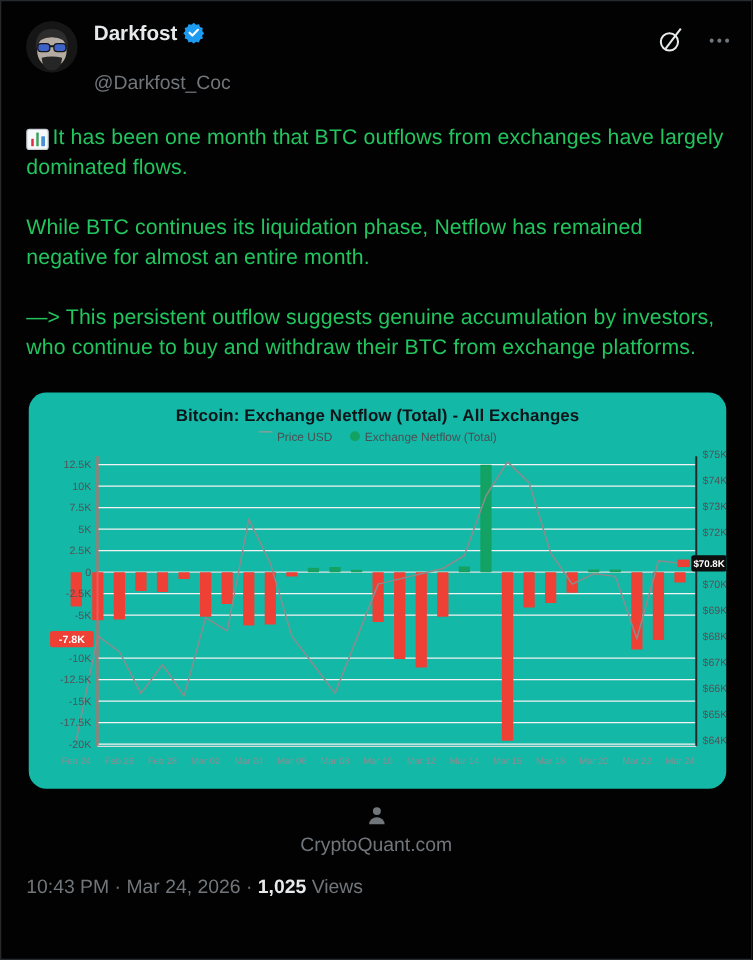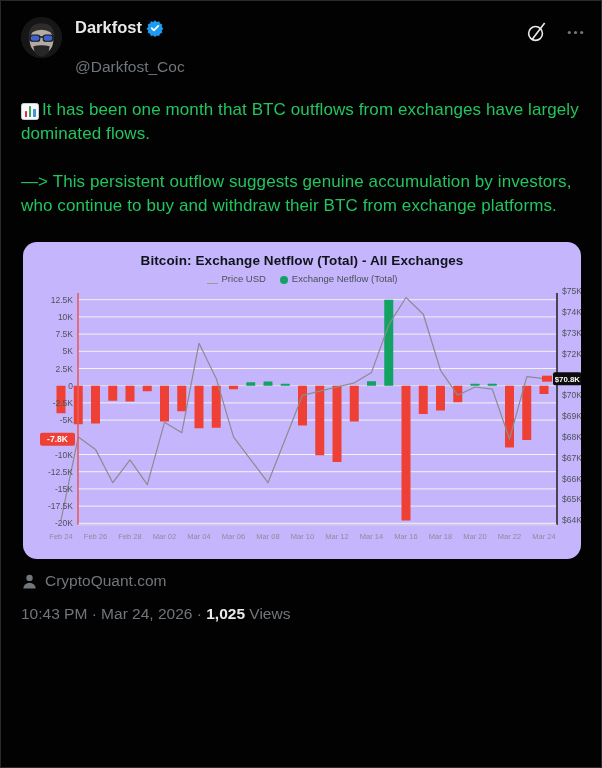--- a/index.html
+++ b/index.html
@@ -3,50 +3,50 @@
 <meta charset="utf-8">
 <style>
   html,body{margin:0;padding:0;background:#000;}
   body{width:602px;height:768px;font-family:"Liberation Sans",sans-serif;-webkit-font-smoothing:antialiased;}
   .frame{position:relative;width:602px;height:768px;box-sizing:border-box;border:1px solid #262a2d;background:#020203;overflow:hidden;}
 
   
   .header{display:flex;align-items:flex-start;padding:16px 16px 0 20px;}
   .avatar{width:41px;height:41px;border-radius:50%;overflow:hidden;background:#1b1b1b;flex:0 0 auto;cursor:pointer;}
   .id-block{margin-left:13px;flex:1;}
-  .name-row{display:flex;align-items:flex-end;gap:4px;}
+  .name-row{display:flex;align-items:flex-start;gap:4px;}
   .display-name{color:#e7e9ea;font-weight:bold;font-size:16.5px;line-height:20px;cursor:pointer;}
   .handle{color:#71767b;font-size:15.5px;line-height:20px;margin-top:20px;}
   .header-actions{display:flex;align-items:center;gap:18px;padding-top:4px;}
   .icon-btn{background:none;border:none;padding:0;cursor:pointer;display:flex;align-items:center;}
 
   
   .tweet-body{padding:0 20px;margin-top:21px;}
   .tweet-body p{color:#22c55e;font-size:17px;line-height:24px;margin:0 0 24px 0;letter-spacing:.1px;}
   .emoji-chart{display:inline-flex;align-items:flex-end;gap:1.5px;width:18px;height:17px;background:#f6f8f9;border:1px solid #c9ced3;border-radius:2.5px;padding:2px 2.5px;box-sizing:border-box;vertical-align:-2px;margin-right:3px;}
   .emoji-chart i{display:block;width:3px;border-radius:.5px;}
   .emoji-bar-r{height:6px;background:#dd2e44;}
   .emoji-bar-g{height:11px;background:#3ba55c;}
   .emoji-bar-b{height:8px;background:#4a90d9;}
 
   
-  .chart-card{margin:4px 21px 0 22px;width:558px;height:317px;background:#c4b5fd;border-radius:14px;box-sizing:border-box;padding-top:11px;cursor:pointer;overflow:hidden;}
+  .chart-card{margin:4px 21px 0 22px;width:558px;height:317px;background:#14b8a6;border-radius:14px;box-sizing:border-box;padding-top:11px;cursor:pointer;overflow:hidden;}
   .chart-title{text-align:center;color:#0f1419;font-size:13.5px;font-weight:bold;letter-spacing:.1px;}
   .chart-legend{display:flex;justify-content:center;align-items:center;gap:14px;margin-top:5px;}
-  .legend-item{display:flex;align-items:flex-end;gap:4px;color:#4a4f54;font-size:9.5px;}
+  .legend-item{display:flex;align-items:flex-start;gap:4px;color:#4a4f54;font-size:9.5px;}
   .legend-dash{display:inline-block;width:11px;height:0;border-top:1.6px solid #9a9a9a;}
   .legend-dot{display:inline-block;width:8px;height:8px;border-radius:50%;}
   #chart{display:block;margin-top:3px;}
   #chart text.tick{font-family:"Liberation Sans",sans-serif;font-size:8.5px;fill:#4f5358;}
   #chart text.xtick{font-size:7.5px;fill:#8a8f94;}
   #chart text.badge{font-family:"Liberation Sans",sans-serif;font-size:8.5px;font-weight:bold;fill:#fff;}
   #chart text.badge-sm{font-size:7.8px;}
 
   
-  .attribution{display:flex;align-items:center;gap:7px;padding:0 20px;margin-top:13px;color:#71767b;font-size:15.5px;}
+  .attribution{display:flex;align-items:center;gap:7px;padding:0 20px;margin-top:13px;color:#71767b;font-size:15.5px;flex-direction:column;}
   .meta-row{padding:0 20px;margin-top:15px;color:#71767b;font-size:15.5px;}
   .meta-row .views-count{color:#e7e9ea;font-weight:bold;}
 </style>
 </head>
 <body>
 
 <div class="frame">
 
   <div class="header">
     <div class="avatar">
@@ -86,20 +86,21 @@
       </button>
     </div>
   </div>
 
   <div class="tweet-body">
     <p><span class="emoji-chart">
           <i class="emoji-bar-r"></i>
           <i class="emoji-bar-g"></i>
           <i class="emoji-bar-b"></i>
         </span><span>It has been one month that BTC outflows from exchanges have largely dominated flows.</span></p>
+    <p>While BTC continues its liquidation phase, Netflow has remained negative for almost an entire month.</p>
     <p>—&gt; This persistent outflow suggests genuine accumulation by investors, who continue to buy and withdraw their BTC from exchange platforms.</p>
   </div>
 
   <div class="chart-card">
     <div class="chart-title">Bitcoin: Exchange Netflow (Total) - All Exchanges</div>
     <div class="chart-legend">
       <span class="legend-item">
         <span class="legend-dash"></span>
         <span>Price USD</span>
       </span>

